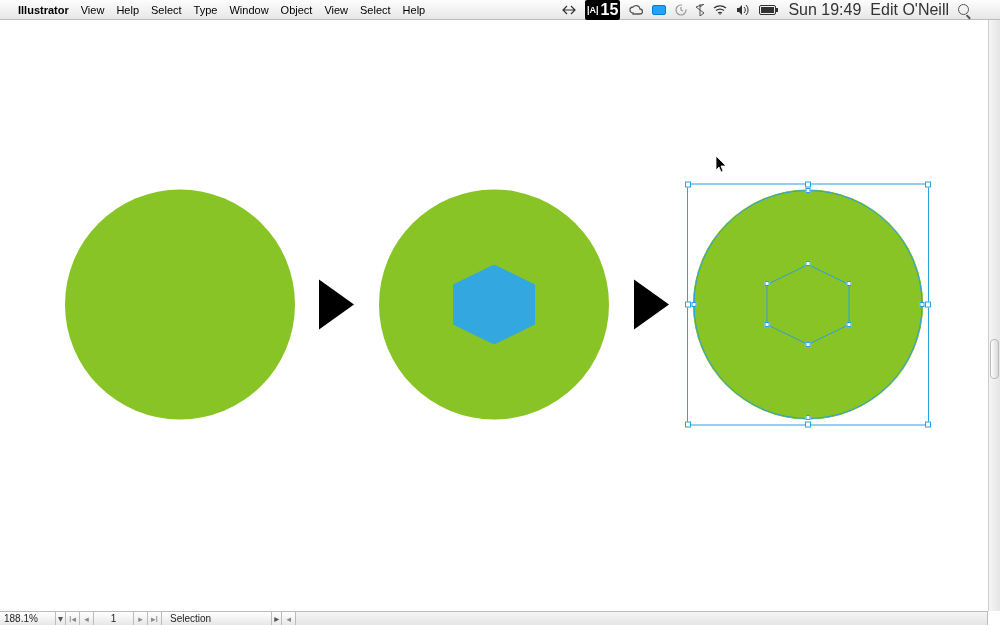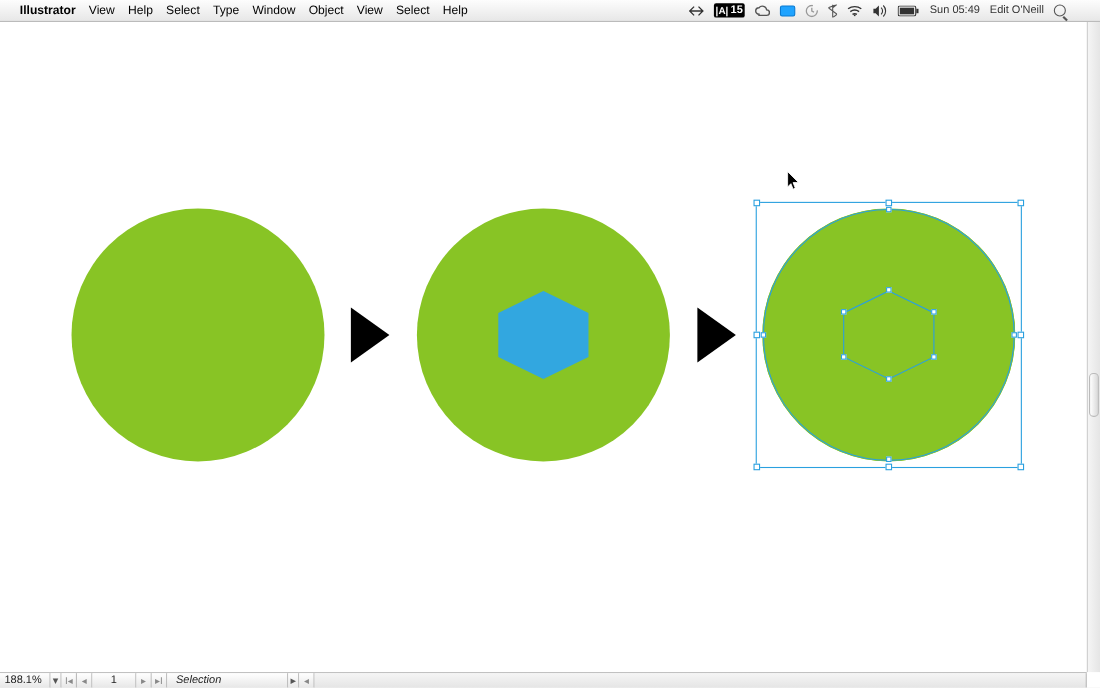--- a/index.html
+++ b/index.html
@@ -13,21 +13,21 @@
     display: flex; align-items: center;
     padding: 0 8px 0 10px;
     color: #000;
   }
   .menubar .left { display: flex; align-items: center; }
   .menubar .left .apple { font-size: 13px; margin-right: 8px; }
   .menubar .left .app { font-weight: bold; margin-right: 12px; }
   .menubar .left .menuitem { margin-right: 12px; }
   .menubar .right { margin-left: auto; display: flex; align-items: center; gap: 9px; color: #333; }
   .menubar .right .adobe-badge { background:#000; color:#fff; font-size:9px; font-weight:bold; padding:1px 2px; border-radius:2px; display:inline-flex; align-items:center; }
-  .menubar .right .icon, .menubar .right span { display:inline-flex; align-items:center; font-size:10px; }
+  .menubar .right .icon, .menubar .right span { display:inline-flex; align-items:center; font-size:16px; }
   .menubar .right .finder-icon { width:14px; height:10px; border-radius:2px; background:#1fa3ff; border:1px solid #0a7ad1; }
   .menubar .right .search-circle { width:11px; height:11px; border:1.5px solid #555; border-radius:50%; position:relative; }
   .menubar .right .search-circle::after { content:""; position:absolute; right:-3px; bottom:-3px; width:5px; height:1.5px; background:#555; transform:rotate(45deg); }
   .menu-handle { width:14px; height:10px; display:flex; flex-direction:column; justify-content:space-between; }
   .menu-handle div { height:2px; background:#555; }
 
   .app-surface {
     position:absolute; top:20px; left:0; right:0; bottom:0;
     background:#fff;
   }
@@ -65,21 +65,21 @@
   
   .scrollbar-v { position:absolute; right:0; top:0; bottom:14px; width:12px; background:linear-gradient(to right,#f5f5f5,#e5e5e5); border-left:1px solid #ccc; }
   .scrollbar-v .thumb { position:absolute; left:1px; right:1px; top:54%; height:40px; background:linear-gradient(to right,#fff,#d9d9d9); border:1px solid #bbb; border-radius:4px; }
 
   
   .statusbar { position:absolute; left:0; right:12px; bottom:0; height:14px; background:linear-gradient(#f6f6f6,#e2e2e2); border-top:1px solid #bbb; display:flex; align-items:center; font-size:10px; color:#222; }
   .status-box { height:100%; display:flex; align-items:center; padding:0 4px; border-right:1px solid #bbb; background:linear-gradient(#fff,#e7e7e7); }
   .status-dropdown { width:10px; text-align:center; border-right:1px solid #bbb; height:100%; display:flex; align-items:center; justify-content:center; background:linear-gradient(#fff,#e7e7e7); color:#555;}
   .navbtn { width:14px; text-align:center; height:100%; display:flex; align-items:center; justify-content:center; border-right:1px solid #bbb; background:linear-gradient(#fff,#e7e7e7); color:#888; font-size:9px;}
   .page-field { width:40px; }
-  .tool-label { padding:0 60px 0 8px; border-right:1px solid #bbb; height:100%; display:flex; align-items:center; background:linear-gradient(#fff,#e7e7e7);font-style:italic; }
+  .tool-label { padding:0 60px 0 8px; border-right:1px solid #bbb; height:100%; display:flex; align-items:center; background:linear-gradient(#fff,#e7e7e7); }
   .hscroll { flex:1; height:100%; position:relative; border-right:1px solid #bbb; background:linear-gradient(#f5f5f5,#e5e5e5); }
   .hscroll::before, .hscroll::after { content:"";} 
 
   :root { --green:#88c425; --blue:#32a7e0; --sel:#2aa0df; }
 </style>
 </head>
 <body>
 
 <div class="menubar">
   <div class="left">
@@ -131,21 +131,21 @@
           <path d="M8 3a4 4 0 010 6M10 1a7 7 0 010 10" fill="none" stroke="#333" stroke-width="1"></path>
         </svg>
     </span>
     <span class="icon">
       <svg width="20" height="10" viewBox="0 0 20 10">
           <rect x="0.5" y="0.5" width="16" height="9" rx="1.5" fill="none" stroke="#333"></rect>
           <rect x="2" y="2" width="13" height="6" fill="#333"></rect>
           <rect x="17" y="3" width="2" height="4" fill="#333"></rect>
         </svg>
     </span>
-    <span>Sun 05:49</span>
+    <span>Sun 19:49</span>
     <span>Edit O'Neill</span>
     <span class="search-circle"></span>
     <span class="menu-handle">
         <div></div>
         <div></div>
         <div></div>
       </span>
   </div>
 </div>
 
@@ -212,21 +212,21 @@
           <path d="M0 0l0 14 3-3 2 5 2-1-2-5 5 0z" fill="#000" stroke="#fff" stroke-width="0.8"></path>
         </svg>
     </div>
   </div>
 
   <div class="scrollbar-v">
     <div class="thumb"></div>
   </div>
 
   <div class="statusbar">
-    <div class="status-box" style="width:46px;">188.1%</div>
+    <div class="status-box" style="width:56px;">188.1%</div>
     <div class="status-dropdown">▾</div>
     <div class="navbtn">I◂</div>
     <div class="navbtn">◂</div>
     <div class="status-box page-field" style="justify-content:center;">1</div>
     <div class="navbtn">▸</div>
     <div class="navbtn">▸I</div>
     <div class="tool-label">Selection</div>
     <div class="status-dropdown">▸</div>
     <div class="navbtn">◂</div>
     <div class="hscroll"></div>

